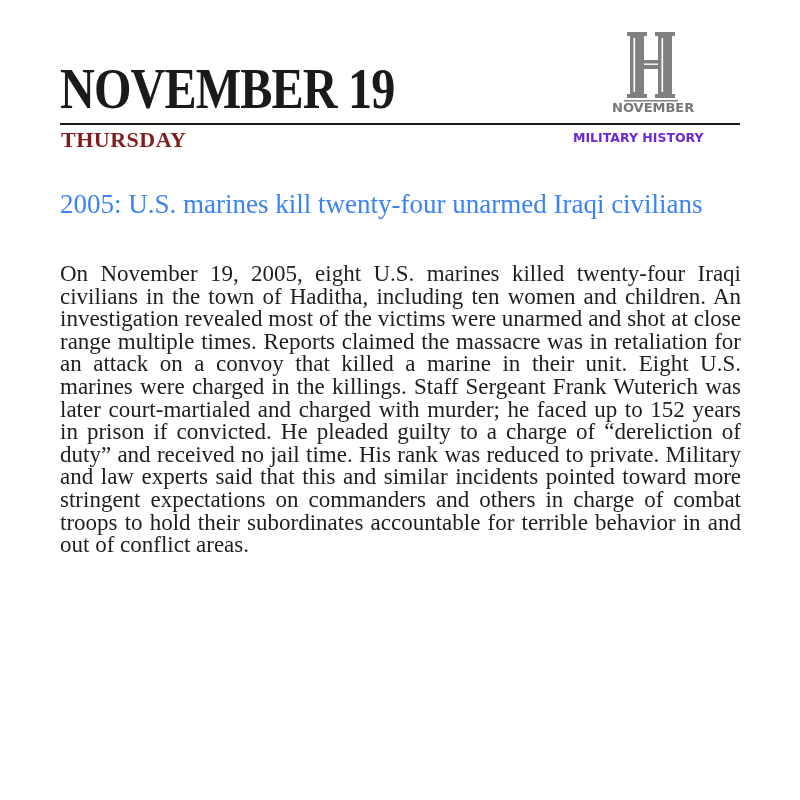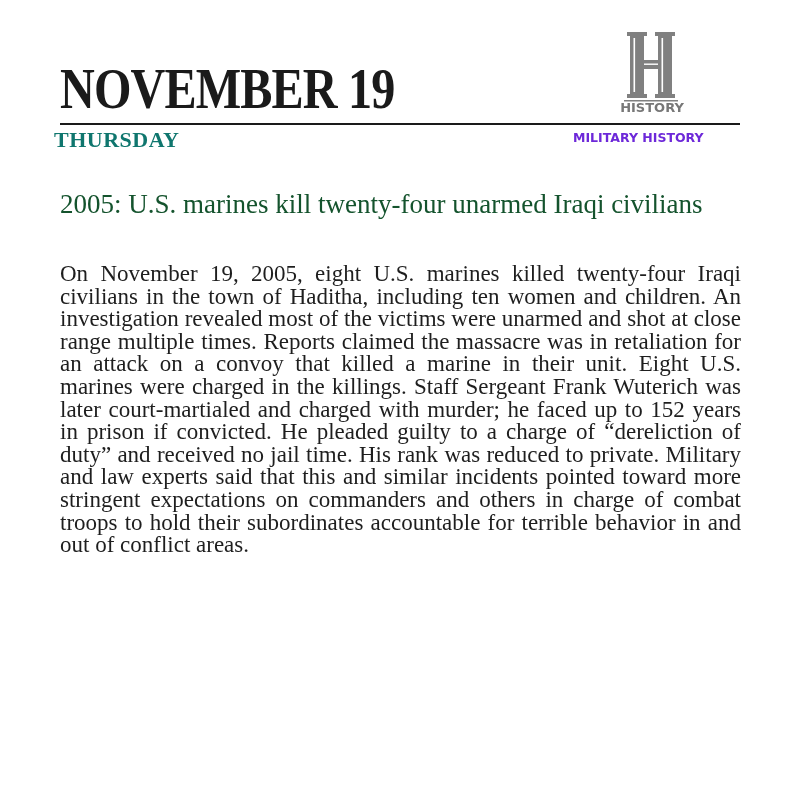--- a/index.html
+++ b/index.html
@@ -37,29 +37,29 @@
     .rule {
       position: absolute;
       left: 60px;
       top: 123px;
       width: 680px;
       height: 2px;
       background: #1a1a1a;
     }
     .weekday {
       position: absolute;
-      left: 54px;
+      left: 61px;
       top: 127px;
       margin: 0;
       font-family: "Liberation Serif", serif;
       font-weight: bold;
       font-size: 22px;
       line-height: 26px;
       letter-spacing: 0.5px;
-      color: #0f766e;
+      color: #7f1d1d;
     }
     .logo {
       position: absolute;
       left: 618px;
       top: 30px;
       width: 66px;
       height: 88px;
     }
     .logo svg { display: block; }
     .logo-word {
@@ -87,21 +87,21 @@
     .headline {
       position: absolute;
       left: 60px;
       top: 188px;
       width: 690px;
       margin: 0;
       font-family: "Liberation Serif", serif;
       font-weight: normal;
       font-size: 27px;
       line-height: 33px;
-      color: #14532d;
+      color: #3b82f6;
     }
     .body-text {
       position: absolute;
       left: 60px;
       top: 263px;
       width: 681px;
       margin: 0;
       font-family: "Liberation Serif", serif;
       font-size: 23px;
       line-height: 22.6px;
@@ -133,21 +133,21 @@
         <rect x="26" y="30" width="14" height="9"></rect>
       </g>
       <g fill="#ffffff">
         <rect x="15.5" y="8" width="1.6" height="54"></rect>
         <rect x="43.5" y="8" width="1.6" height="54"></rect>
         <rect x="26" y="33.5" width="14" height="1.4"></rect>
       </g>
       <rect x="6" y="70" width="54" height="1.5" fill="#808080"></rect>
     </svg>
   </div>
-  <div class="logo-word">HISTORY</div>
+  <div class="logo-word">NOVEMBER</div>
 
   <div class="rule"></div>
 
   <div class="weekday">THURSDAY</div>
   <div class="section-label">MILITARY HISTORY</div>
 
   <h2 class="headline">2005: U.S. marines kill twenty-four unarmed Iraqi civilians</h2>
 
   <p class="body-text">On November 19, 2005, eight U.S. marines killed twenty-four Iraqi civilians in the town of Haditha, including ten women and children. An investigation revealed most of the victims were unarmed and shot at close range multiple times. Reports claimed the massacre was in retaliation for an attack on a convoy that killed a marine in their unit. Eight U.S. marines were charged in the killings. Staff Sergeant Frank Wuterich was later court-martialed and charged with murder; he faced up to 152 years in prison if convicted. He pleaded guilty to a charge of “dereliction of duty” and received no jail time. His rank was reduced to private. Military and law experts said that this and similar incidents pointed toward more stringent expectations on commanders and others in charge of combat troops to hold their subordinates accountable for terrible behavior in and out of conflict areas.</p>
 

